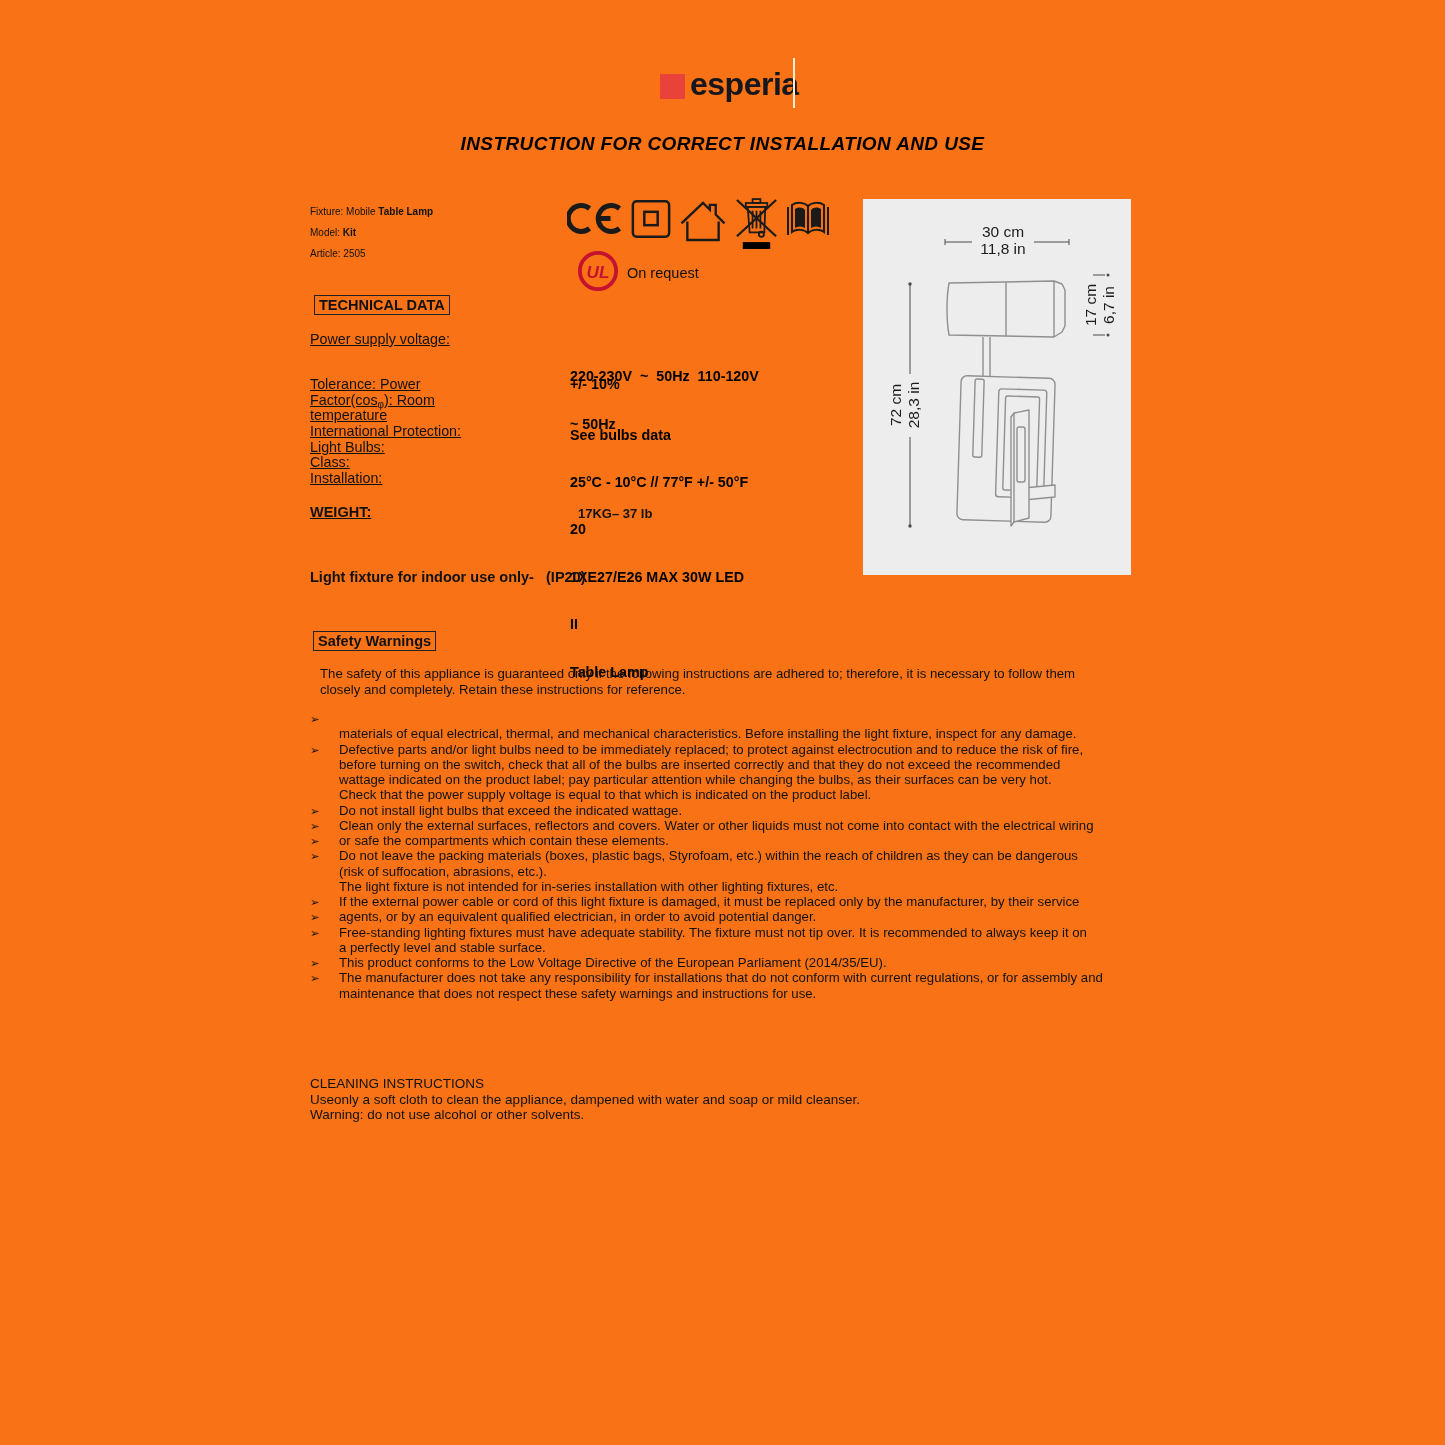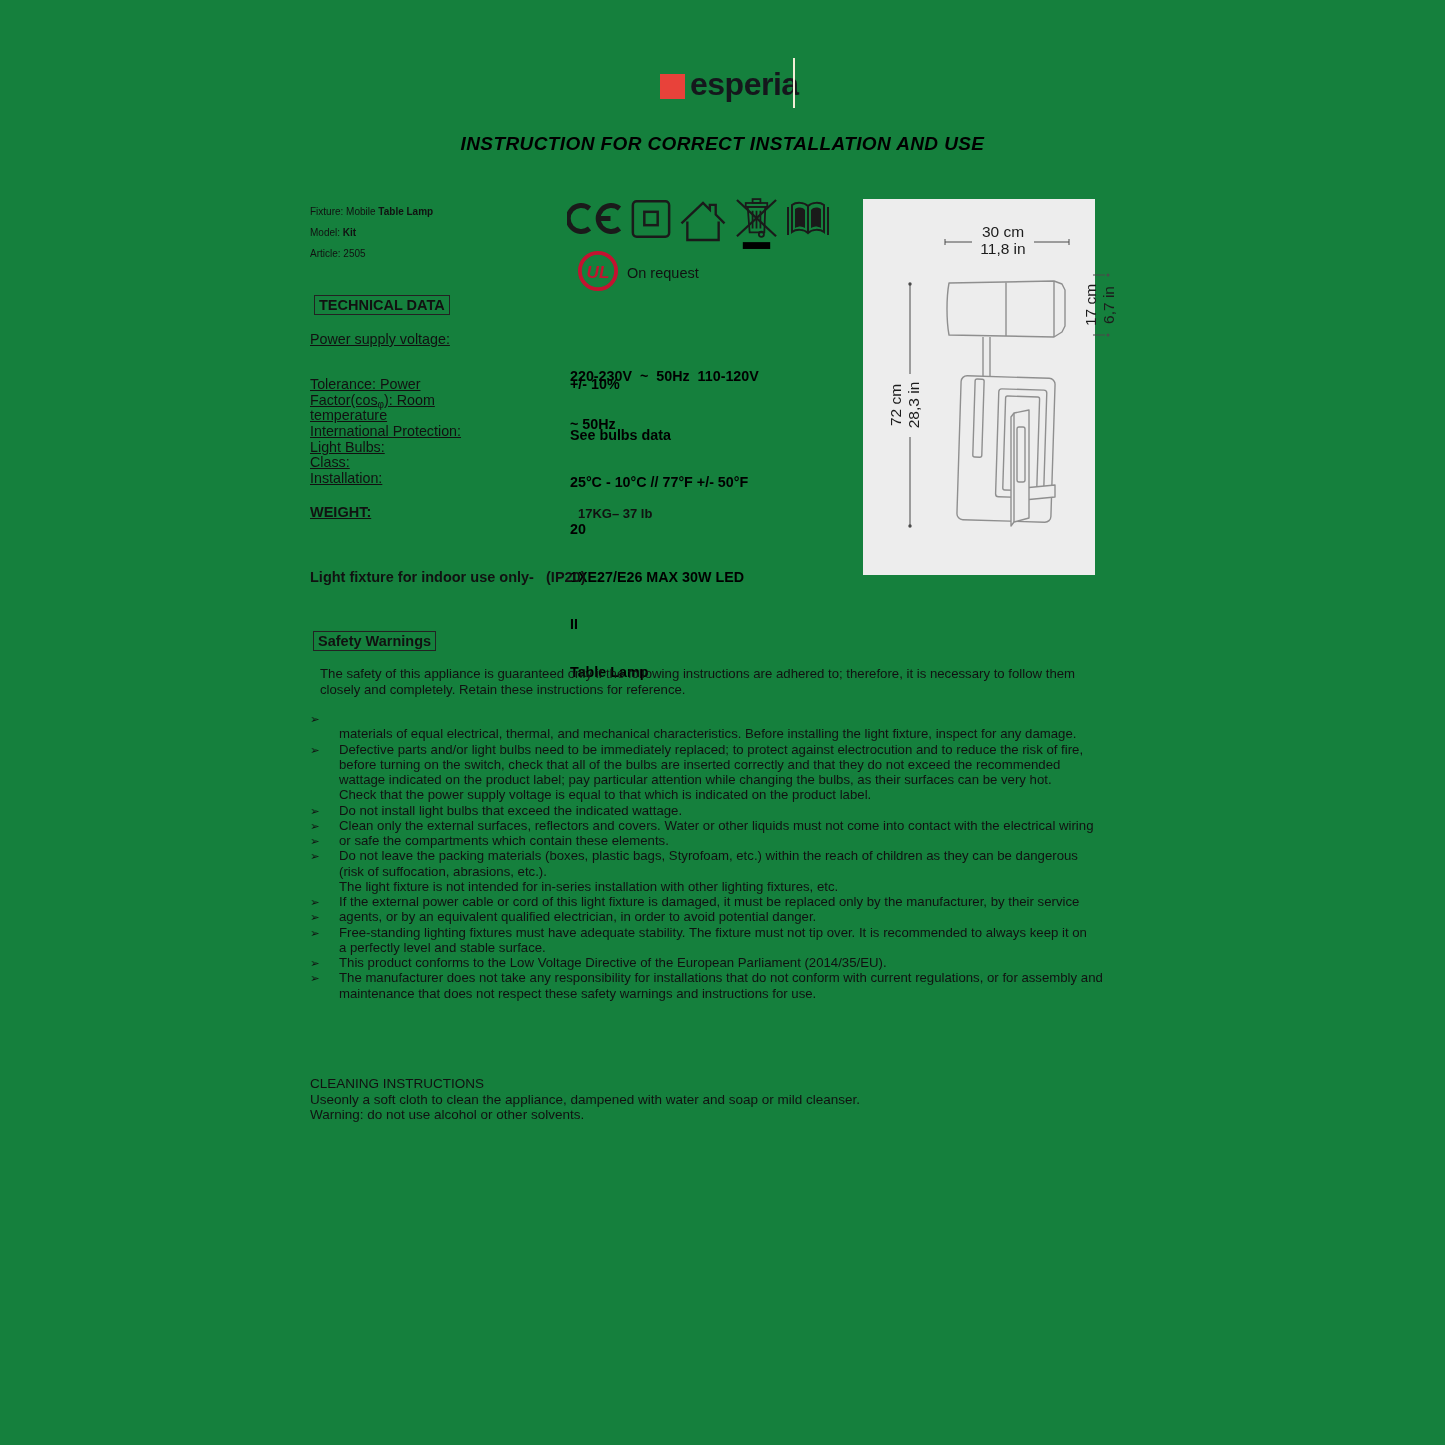--- a/index.html
+++ b/index.html
@@ -1,19 +1,19 @@
 <!DOCTYPE html>
 <html><head>
 <meta charset="utf-8">
 <style>
   html,body{margin:0;padding:0;background:#ffffff;}
   .page{
     position:relative;
     width:1445px;height:1445px;
-    background:#15803d;
+    background:#f97316;
     font-family:"Liberation Sans","DejaVu Sans",sans-serif;
     color:#111;
     overflow:hidden;
   }
   .abs{position:absolute;}
 
   
   .logo{left:660px;top:66px;display:flex;align-items:center;gap:5px;}
   .logo-square{width:25px;height:25px;background:#e8423a;margin-top:3px;}
   .logo-text{font-size:32px;font-weight:bold;letter-spacing:-0.5px;color:#15171c;}
@@ -44,21 +44,21 @@
   .lbl-block div{height:15.7px;}
   .val-voltage{left:570px;top:336px;line-height:16px;}
   .val-tol{left:570px;top:376px;}
   .val-block{left:570px;top:396px;line-height:15.8px;}
   .val-block div{height:15.8px;}
   sub.phi{font-size:10px;vertical-align:-3px;}
   .weight-label{left:310px;top:504px;font-size:14.5px;font-weight:bold;text-decoration:underline;}
   .weight-value{left:578px;top:506px;font-size:13px;font-weight:bold;}
 
   
-  .diagram{left:863px;top:199px;width:232px;height:376px;background:#ededed;}
+  .diagram{left:863px;top:199px;width:268px;height:376px;background:#ededed;}
   .diagram svg{display:block;}
   .dim-text{font-size:15.5px;fill:#1c1c1c;}
 
   
   .indoor-note{left:310px;top:569px;font-size:14.5px;font-weight:bold;white-space:pre;}
 
   
   .safety-intro{left:320px;top:666px;width:830px;font-size:13.2px;line-height:15.6px;}
   .safety-list{left:310px;top:711px;}
   .safety-row{display:flex;height:15.25px;align-items:flex-start;}

